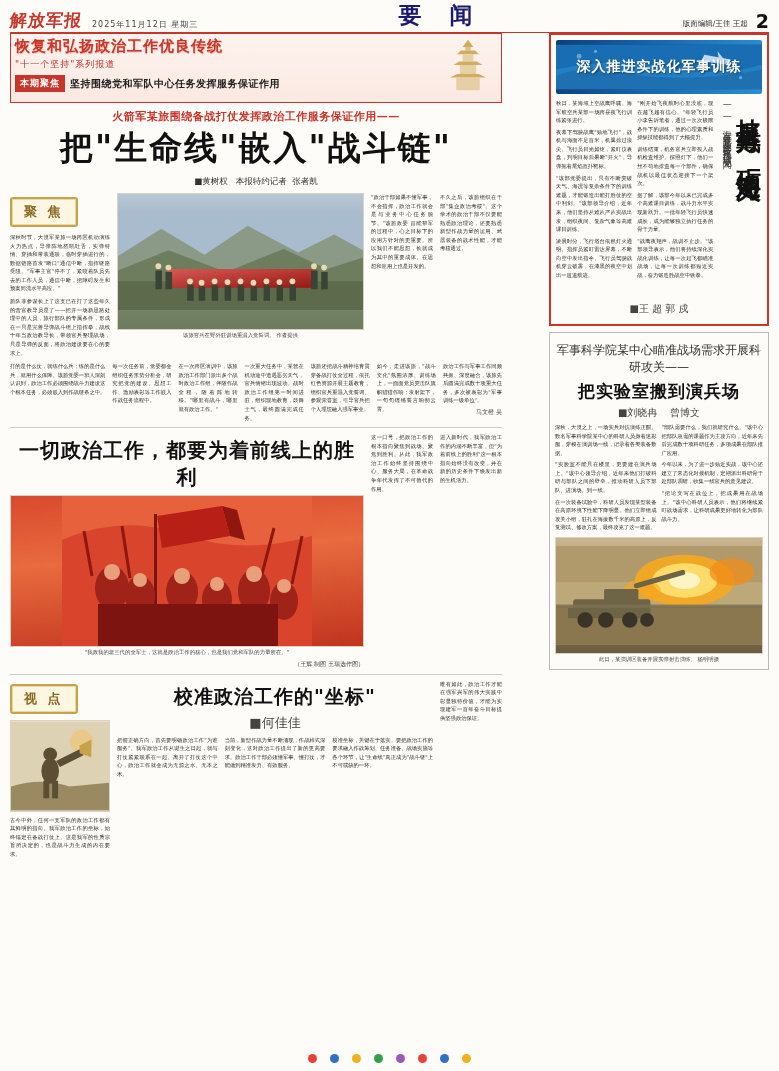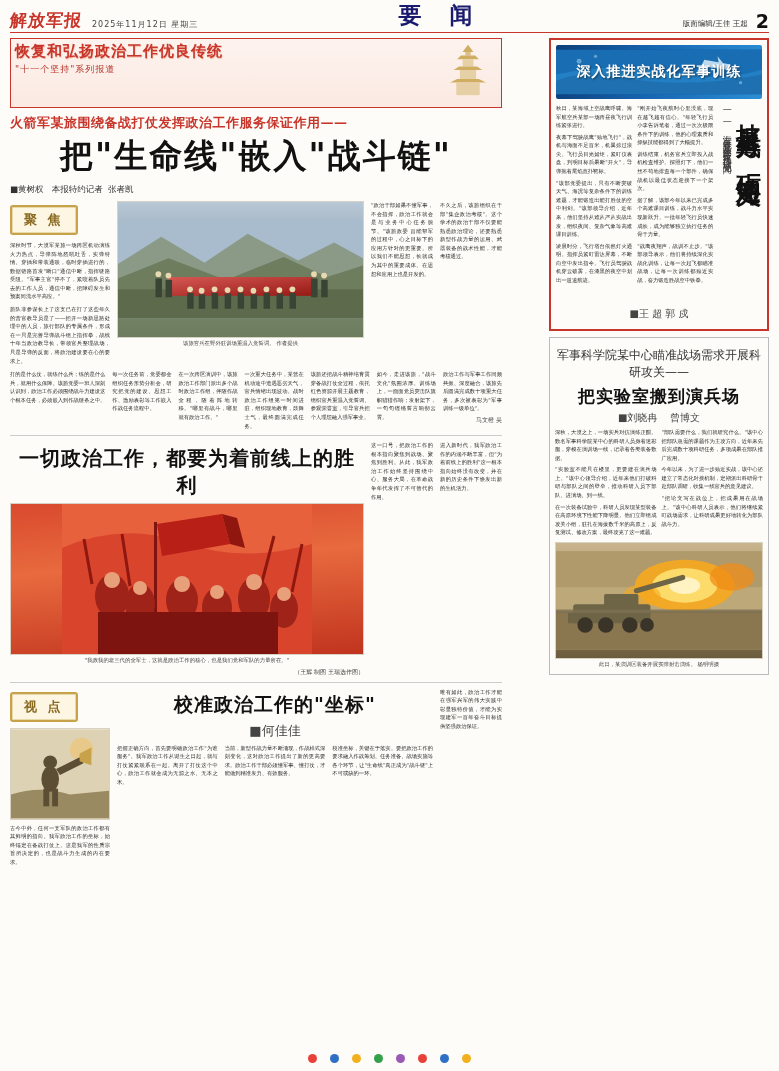--- a/index.html
+++ b/index.html
@@ -20,47 +20,47 @@
     font-family:"DejaVu Serif","Liberation Serif",serif;
     transform:skewX(-6deg);
   }
   .mh-date{font-size:8px;color:#444;margin-left:10px;letter-spacing:1px;padding-bottom:2px;}
   .mh-center{flex:1;text-align:center;font-size:23px;font-weight:bold;letter-spacing:10px;color:#1a1a6e;
     font-family:"DejaVu Serif","Liberation Serif",serif;padding-bottom:1px;}
   .mh-right{font-size:7.5px;color:#333;text-align:right;padding-bottom:3px;}
   .mh-pagenum{font-size:19px;font-weight:bold;margin-left:8px;padding-bottom:0px;}
 
   
-  .body-wrap{display:flex;margin-top:5px;height:1020px;gap:39px;}
+  .body-wrap{display:flex;height:1020px;gap:39px;}
   .col-left{width:500px;padding-right:8px;box-sizing:border-box;}
   .col-right{width:260px;box-sizing:border-box;}
 
   
   .banner{
     border:1px solid #c8352b;background:linear-gradient(180deg,#fdf3ee,#fbe9e2);
     padding:3px 4px;margin-bottom:5px;position:relative;overflow:hidden;height:62px;
   }
   .banner-title{
     color:#c8352b;font-weight:bold;font-size:15px;letter-spacing:1px;
     font-family:"DejaVu Serif","Liberation Serif",serif;
     text-shadow:0.5px 0.5px 0 #f5c0ae;
   }
   .banner-sub{font-size:9px;color:#b8372c;margin-top:2px;letter-spacing:1px;}
   .banner-row{display:flex;align-items:center;margin-top:4px;gap:5px;}
   .tag-red{background:#c8352b;color:#fff;font-size:9px;padding:2px 5px;font-weight:bold;letter-spacing:1px;}
   .banner-line{font-size:10px;color:#222;font-weight:bold;letter-spacing:0.5px;}
   .pagoda{position:absolute;right:6px;top:4px;width:54px;height:54px;opacity:.85;}
 
   
-  .kicker{font-size:13px;font-weight:bold;color:#c8352b;margin:6px 0 2px;letter-spacing:0.5px;}
+  .kicker{text-align:center;font-size:11px;font-weight:bold;color:#c8352b;margin:6px 0 2px;letter-spacing:0.5px;}
   .headline{
     text-align:center;font-size:33px;font-weight:bold;letter-spacing:2px;
     font-family:"DejaVu Serif","Liberation Serif",serif;margin:2px 0 5px;color:#111;
   }
-  .byline{text-align:left;font-size:8.5px;color:#333;margin-bottom:5px;}
+  .byline{text-align:center;font-size:8.5px;color:#333;margin-bottom:5px;}
 
   
   .seal{
     display:inline-block;border:2px solid #c8a24a;border-radius:3px;
     background:#fdf6e3;color:#8a6a20;font-weight:bold;font-size:13px;
     padding:4px 12px;letter-spacing:3px;font-family:"DejaVu Serif","Liberation Serif",serif;
     box-shadow:inset 0 0 0 1px #e8d9a8;
   }
   .seal-wrap{margin:4px 0 6px;}
   .txtcol{font-size:5.3px;line-height:1.62;color:#2a2a2a;text-align:justify;}
@@ -140,20 +140,24 @@
           <polygon points="30,2 36,10 24,10" fill="#c8a24a"></polygon>
           <polygon points="18,18 42,18 38,14 22,14" fill="#c8a24a"></polygon>
           <rect x="24" y="18" width="12" height="8" fill="#e3cb9b"></rect>
           <polygon points="14,30 46,30 40,26 20,26" fill="#c8a24a"></polygon>
           <rect x="21" y="30" width="18" height="10" fill="#e3cb9b"></rect>
           <polygon points="10,44 50,44 42,40 18,40" fill="#c8a24a"></polygon>
           <rect x="17" y="44" width="26" height="14" fill="#e3cb9b"></rect>
         </svg>
         <div class="banner-title">恢复和弘扬政治工作优良传统</div>
         <div class="banner-sub">"十一个坚持"系列报道</div>
+        <div class="banner-row">
+          <span class="tag-red">本期聚焦</span>
+          <span class="banner-line">坚持围绕党和军队中心任务发挥服务保证作用</span>
+        </div>
       </div>
 
       <div class="kicker">火箭军某旅围绕备战打仗发挥政治工作服务保证作用——</div>
       <div class="headline">把"生命线"嵌入"战斗链"</div>
       <div class="byline">
         <span>■黄树权</span>&nbsp;&nbsp;
         <span>本报特约记者</span>&nbsp;
         <span>张者凯</span>
       </div>
 

